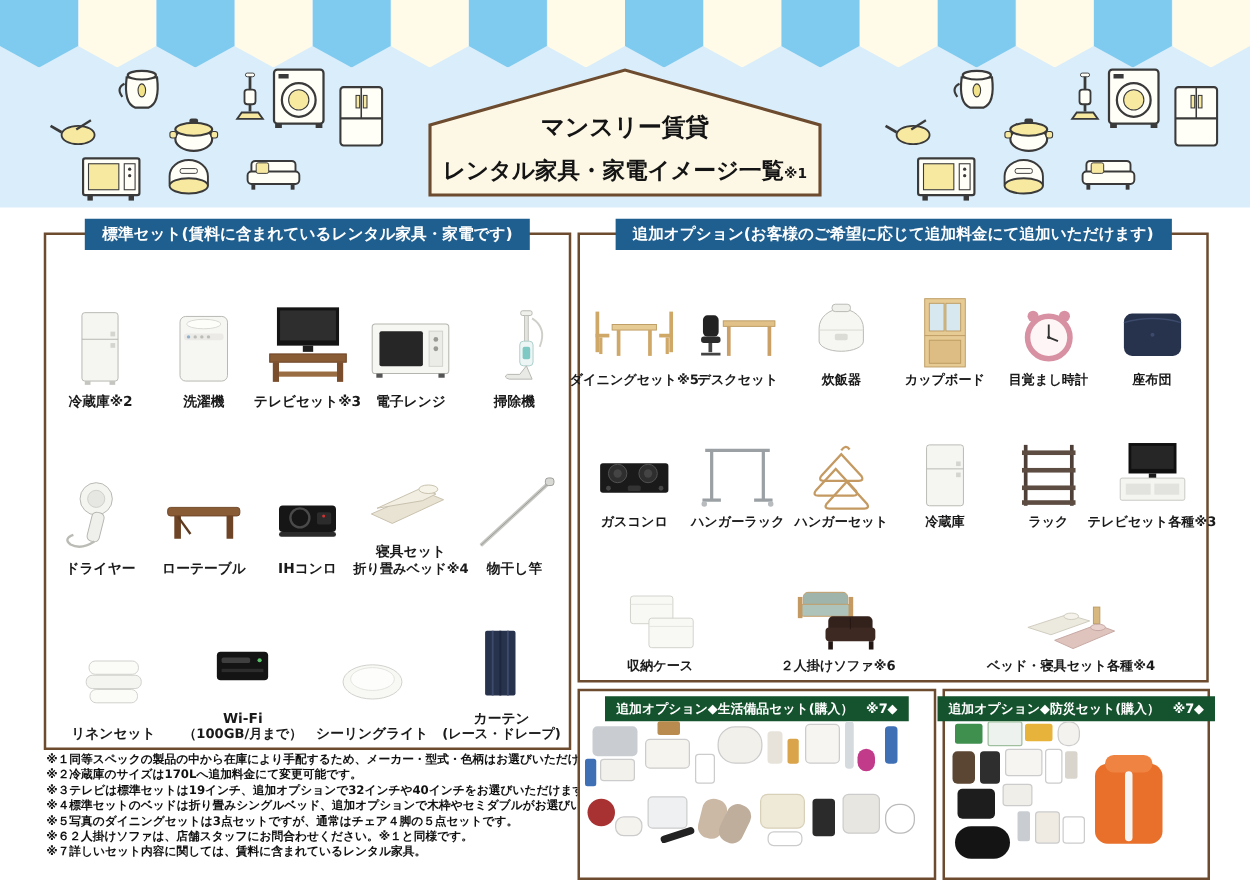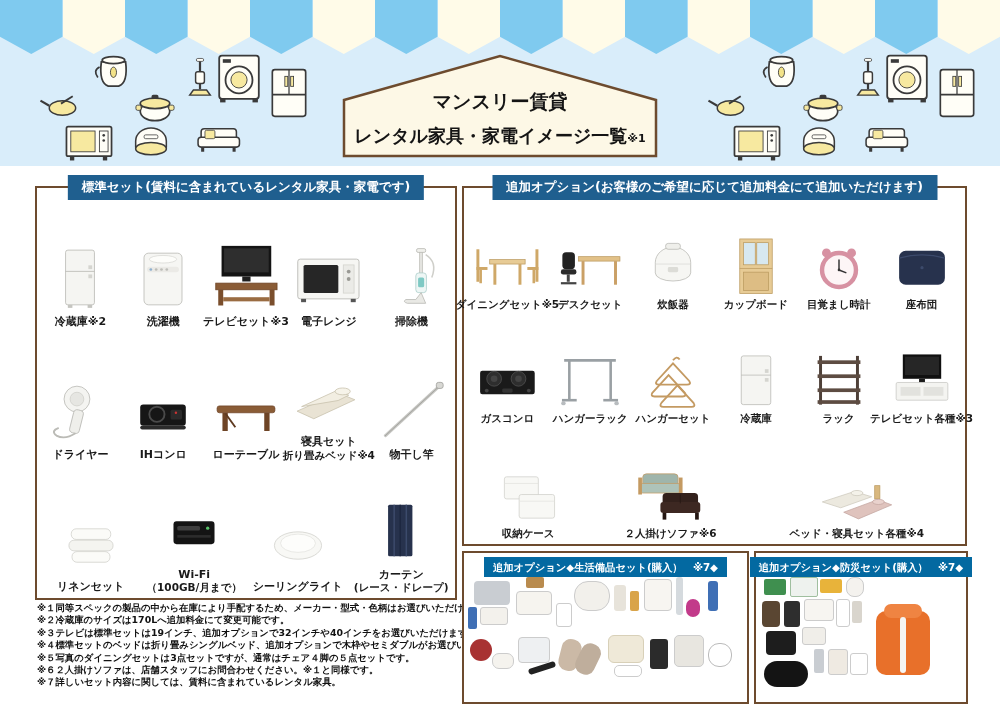--- a/index.html
+++ b/index.html
@@ -32,21 +32,21 @@
   .plabel{font-size:11px;font-weight:bold;text-align:center;line-height:1.25;white-space:nowrap;}
   .plabel2{font-size:10.5px;font-weight:bold;text-align:left;line-height:1.2;white-space:nowrap;}
   #panel-opt .plabel{font-size:10.5px;}
   
   #footnotes{position:absolute;left:37px;top:602px;width:430px;}
   .fn{font-size:9.4px;font-weight:bold;line-height:1.32;white-space:nowrap;color:#111;}
   
   .bbox{position:absolute;border:2px solid #6d4b2e;background:#fff;display:flex;flex-direction:column;align-items:center;}
   #box-life{left:462px;top:551px;width:283px;height:149px;}
   #box-disaster{left:754px;top:551px;width:210px;height:149px;}
-  .bbox .panel-header2{margin-top:4px;background:#0369a1;color:#fff;font-weight:bold;
+  .bbox .panel-header2{margin-top:4px;background:#14532d;color:#fff;font-weight:bold;
     font-size:10.3px;line-height:1;padding:5px 9px;white-space:nowrap;}
   .collage{position:relative;flex:1;width:100%;}
   .citem{position:absolute;}
 </style>
 </head>
 <body>
 
 <div id="page">
   <div id="band"></div>
   <div id="awning">
@@ -282,39 +282,39 @@
                 <circle cx="46" cy="25" r="9" fill="#e6e6e2" stroke="#cfcfca"></circle>
                 <rect x="39" y="39" width="13" height="31" rx="5" fill="#efefeb" stroke="#b5b5b0" transform="rotate(14 45 54)"></rect>
                 <path d="M44,70 q-14,9 -25,3 q-8,-6 3,-10" fill="none" stroke="#bbbbb6" stroke-width="2.5"></path>
               </svg>
             </div>
             <div class="plabel">ドライヤー</div>
           </div>
           <div class="cell">
             <div class="photo">
               <svg viewBox="0 0 100 84" width="76" height="72">
+                <rect x="12" y="34" width="76" height="9" rx="3" fill="#8a5c36" stroke="#6e4426"></rect>
+                <rect x="19" y="43" width="7" height="24" fill="#6e4426"></rect>
+                <rect x="74" y="43" width="7" height="24" fill="#6e4426"></rect>
+                <line x1="23" y1="44" x2="36" y2="62" stroke="#5e3a20" stroke-width="2.5"></line>
+              </svg>
+            </div>
+            <div class="plabel">ローテーブル</div>
+          </div>
+          <div class="cell">
+            <div class="photo">
+              <svg viewBox="0 0 100 84" width="76" height="72">
                 <rect x="20" y="32" width="60" height="28" rx="4" fill="#161616"></rect>
                 <circle cx="42" cy="45" r="10" fill="none" stroke="#4a4a4a" stroke-width="2.5"></circle>
                 <rect x="60" y="39" width="15" height="13" rx="2" fill="#2b2b2b"></rect>
                 <circle cx="67" cy="43" r="1.6" fill="#cc3333"></circle>
                 <rect x="20" y="60" width="60" height="5" rx="2.5" fill="#2b2b2b"></rect>
               </svg>
             </div>
             <div class="plabel">IHコンロ</div>
-          </div>
-          <div class="cell">
-            <div class="photo">
-              <svg viewBox="0 0 100 84" width="76" height="72">
-                <rect x="12" y="34" width="76" height="9" rx="3" fill="#8a5c36" stroke="#6e4426"></rect>
-                <rect x="19" y="43" width="7" height="24" fill="#6e4426"></rect>
-                <rect x="74" y="43" width="7" height="24" fill="#6e4426"></rect>
-                <line x1="23" y1="44" x2="36" y2="62" stroke="#5e3a20" stroke-width="2.5"></line>
-              </svg>
-            </div>
-            <div class="plabel">ローテーブル</div>
           </div>
           <div class="cell">
             <div class="photo">
               <svg viewBox="0 0 100 84" width="76" height="72">
                 <path d="M8,58 L62,34 84,43 30,68 Z" fill="#e9e3d4" stroke="#c6bfab"></path>
                 <path d="M14,52 L60,31 76,37 62,44 Z" fill="#f2eee2" stroke="#c6bfab"></path>
                 <ellipse cx="68" cy="32" rx="10" ry="4.5" fill="#f6f3e9" stroke="#c6bfab"></ellipse>
               </svg>
             </div>
             <div class="plabel">寝具セット</div>

